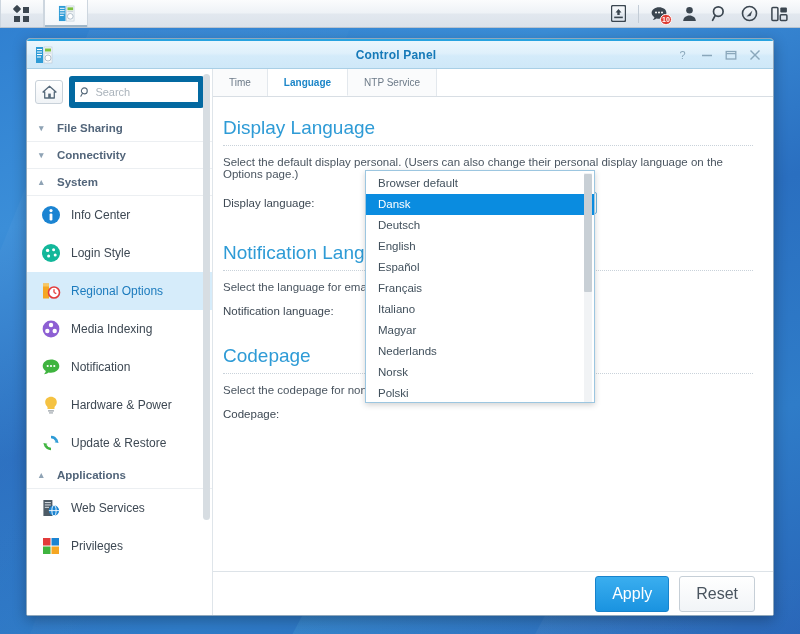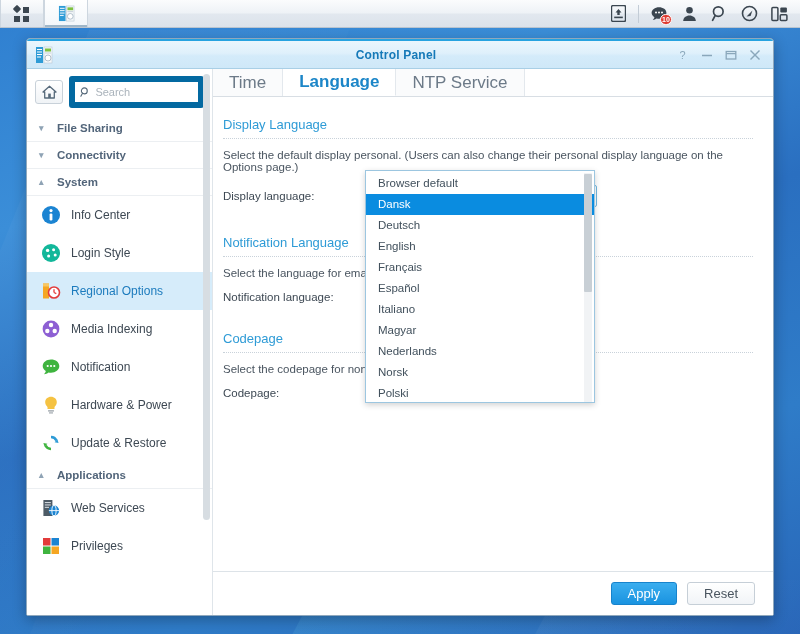--- a/index.html
+++ b/index.html
@@ -137,27 +137,27 @@
   .item .ic { width: 20px; height: 20px; flex: 0 0 auto; }
   #side-sb {
     position: absolute; right: 2px; top: 5px; width: 7px; height: 446px;
     background: #d7dde2; border-radius: 4px;
   }
 
   
   #content { flex: 1; display: flex; flex-direction: column; min-width: 0; position: relative; background: #fff;}
   #tabs { display: flex; height: 28px; border-bottom: 1px solid #d8dee4; background: #fff; flex: 0 0 auto;}
   .tab {
-    padding: 0 16px; display: flex; align-items: center; font-size: 17px; color: #6c7a88;
+    padding: 0 16px; display: flex; align-items: center; font-size: 10px; color: #6c7a88;
     border-right: 1px solid #e3e8ed; background: #fafbfc;
   }
   .tab.active { color: #1c86c8; font-weight: bold; background: #fff; border-bottom: 1px solid #fff; }
 
   #panel { flex: 1; padding: 14px 20px 0 10px; overflow: hidden; position: relative; }
-  .sec-title { font-size: 13px; color: #2e9bd6; padding: 6px 0 6px 0; }
+  .sec-title { font-size: 19px; color: #2e9bd6; padding: 6px 0 6px 0; }
   .sec-rule { border-bottom: 1px dotted #c9d2da; margin-bottom: 10px; }
   .sec-desc { font-size: 11.5px; color: #4a5560; margin-bottom: 12px; }
   .field-row { display: flex; align-items: center; gap: 0; margin-bottom: 6px; }
   .field-label { font-size: 11.5px; color: #3d4853; width: 148px; flex: 0 0 auto; }
   .combo {
     width: 226px; height: 22px; border: 1px solid #72b8e0; border-radius: 2px;
     background: #fff; display: flex; align-items: center; padding: 0 6px;
     font-size: 11.5px; color: #2b3640; position: relative;
   }
   .combo .caret {
@@ -187,21 +187,21 @@
     background: #c8cfd5; border-radius: 1px;
   }
 
   
   #footer {
     flex: 0 0 auto; border-top: 1px solid #dde3e8;
     height: 44px; display: flex; align-items: center; justify-content: flex-end;
     gap: 10px; padding-right: 18px; background: #fff;
   }
   .btn {
-    min-width: 62px; height: 23px; border-radius: 3px; font-size: 13px;
+    min-width: 62px; height: 36px; border-radius: 3px; font-size: 16px;
     display: flex; align-items: center; justify-content: center; padding: 0 16px;
   }
   .btn.primary {
     background: linear-gradient(to bottom,#3aaeef,#1a93e0);
     border: 1px solid #1783cc; color: #fff;
   }
   .btn.ghost {
     background: linear-gradient(to bottom,#ffffff,#f1f4f7);
     border: 1px solid #c6cfd7; color: #49545f;
   }
@@ -514,22 +514,22 @@
 
     </div>
   </div>
 </div>
 
 <div id="dropdown">
   <div class="opt">Browser default</div>
   <div class="opt sel">Dansk</div>
   <div class="opt">Deutsch</div>
   <div class="opt">English</div>
+  <div class="opt">Español</div>
   <div class="opt">Français</div>
-  <div class="opt">Español</div>
   <div class="opt">Italiano</div>
   <div class="opt">Magyar</div>
   <div class="opt">Nederlands</div>
   <div class="opt">Norsk</div>
   <div class="opt">Polski</div>
   <div id="dd-track"></div>
   <div id="dd-thumb"></div>
 </div>
 
 </body></html>

